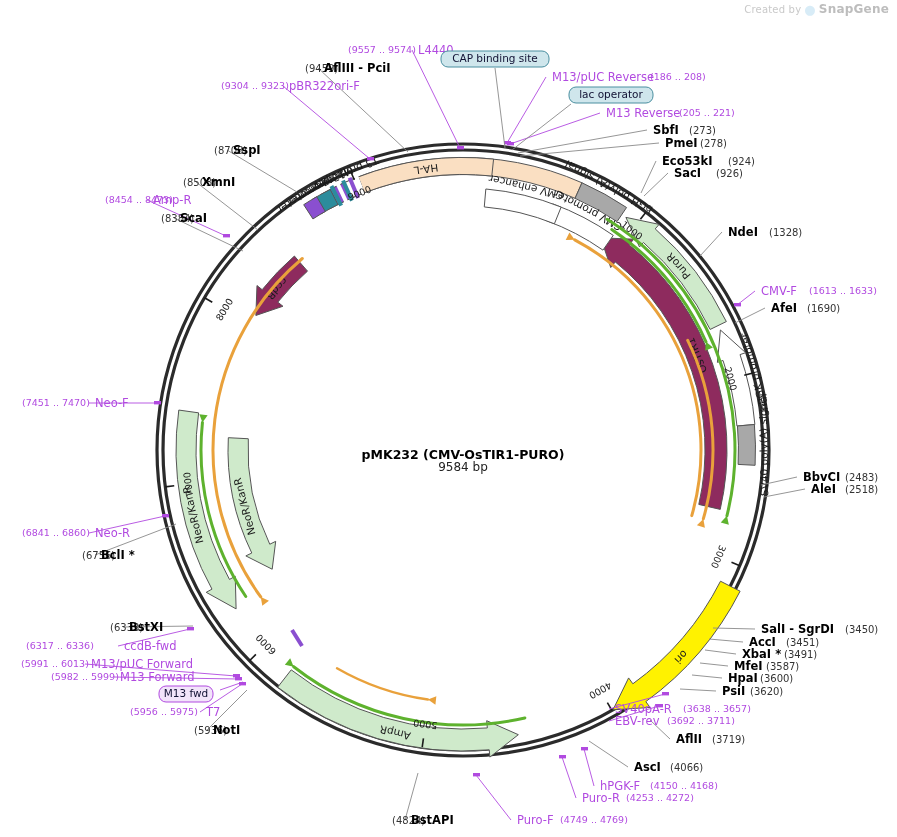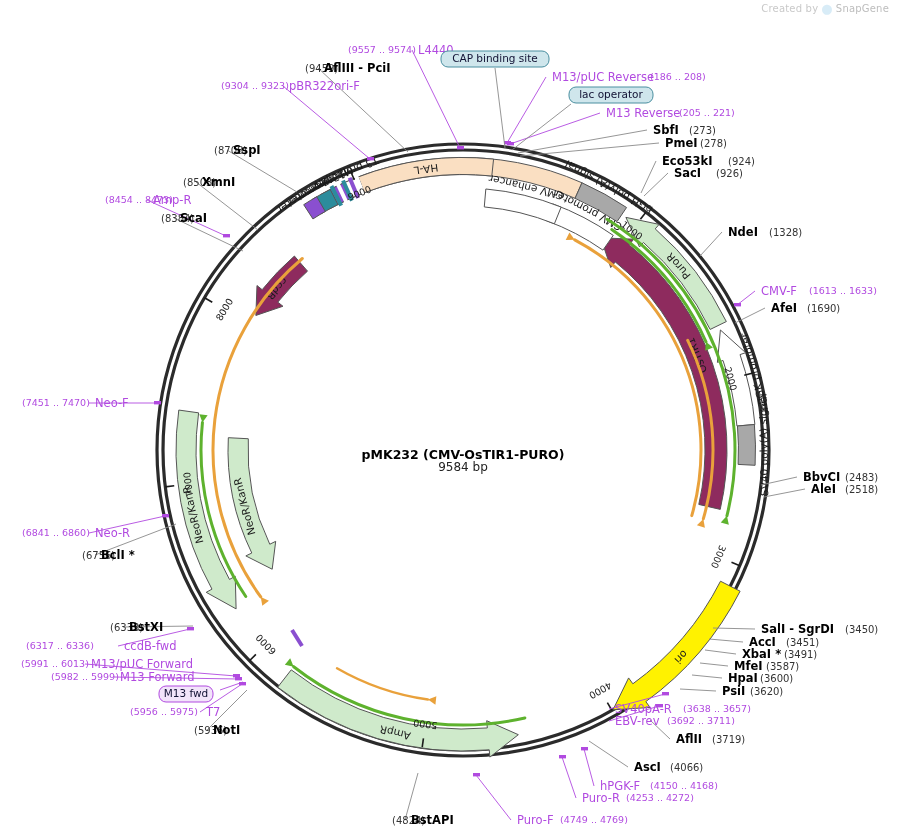--- a/index.html
+++ b/index.html
@@ -1,21 +1,21 @@
 <!DOCTYPE html>
 <html><head>
 <meta charset="utf-8">
 <style>
   html,body{margin:0;padding:0;background:#fff;}
   body{width:897px;height:837px;position:relative;overflow:hidden;
        font-family:"DejaVu Sans","Liberation Sans",sans-serif;}
   #map{position:absolute;left:0;top:0;width:897px;height:837px;}
   .wm{position:absolute;right:8px;top:2px;font-size:10px;color:#c9c9c9;
       letter-spacing:.2px;display:flex;align-items:center;gap:3px;}
-  .wm .bold{font-weight:normal;color:#bdbdbd;font-size:10px;}
+  .wm .bold{font-weight:bold;color:#bdbdbd;font-size:12px;}
   .wm .drop{color:#d8ecf7;font-size:13px;line-height:1;}
   text{dominant-baseline:middle;}
   .enz{font-weight:bold;font-size:11.5px;fill:#000;}
   .pos{font-size:10px;fill:#333;}
   .prm{font-size:11.5px;fill:#b14ae0;}
   .prmpos{font-size:9.5px;fill:#b14ae0;}
   .feat{font-size:10.5px;fill:#1a1a1a;}
   .tick{font-size:9.5px;fill:#1a1a1a;}
   .ctr1{font-size:12.5px;font-weight:bold;fill:#000;}
   .ctr2{font-size:12px;fill:#222;}

